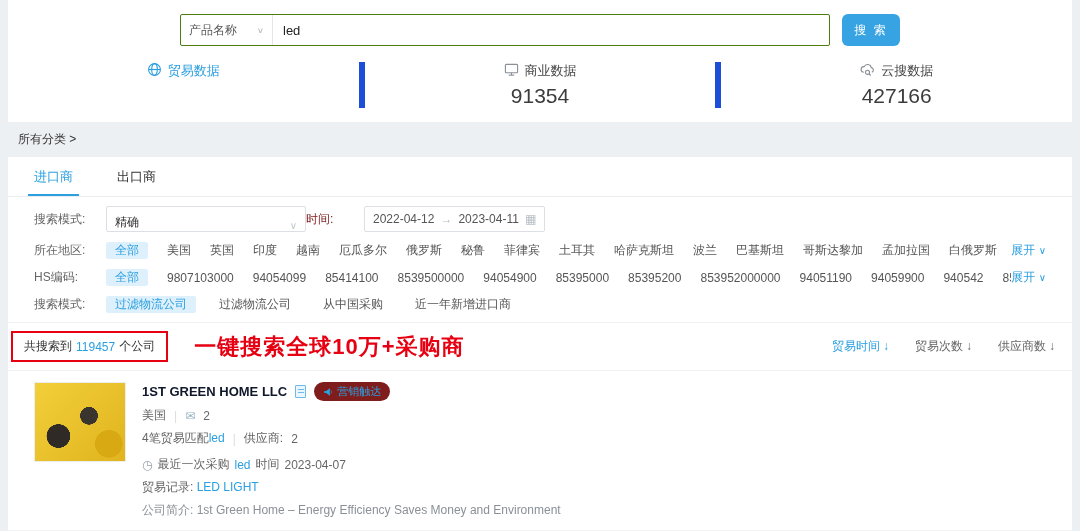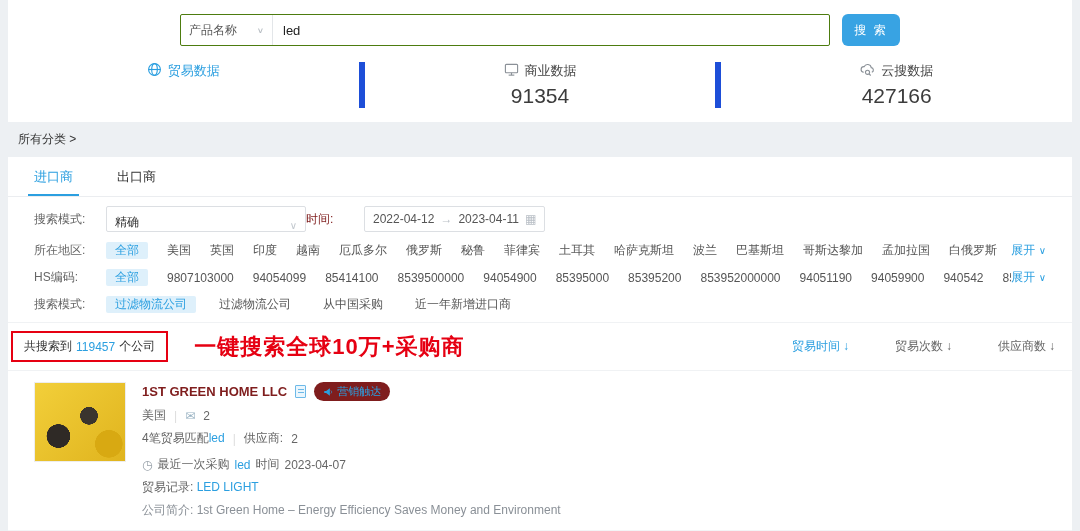--- a/index.html
+++ b/index.html
@@ -48,36 +48,36 @@
   .expand { margin-left:auto; color:#2b9fe0; cursor:pointer; white-space:nowrap; }
   .expand .chev { font-size:10px; }
   .fitems { display:flex; align-items:center; overflow:hidden; flex:1; }
   .timegap { width:58px; flex:none; padding-right:10px; color:#7f1d1d; }
 
   
   .rhead { display:flex; align-items:center; padding:8px 3px; border-top:1px solid #f0f2f4; border-bottom:1px solid #f0f2f4; }
   .count-box { border:2px solid #e60012; padding:5px 11px; display:flex; gap:4px; align-items:center; color:#333; }
   .count-box .blue { color:#2b9fe0; }
   .promo { margin-left:26px; color:#e60012; font-size:22px; font-weight:bold; letter-spacing:1px; }
-  .sorts { margin-left:auto; display:flex; gap:46px; padding-right:14px; }
+  .sorts { margin-left:auto; display:flex; gap:26px; padding-right:14px; }
   .sort { color:#666; cursor:pointer; }
   .sort .arr { margin-left:3px; }
   .sort.active { color:#2b9fe0; }
 
   
   .card { display:flex; gap:16px; padding:11px 26px; border-bottom:1px solid #f3f4f6; }
   .thumb { width:92px; height:80px; border:1px solid #ededed; flex:none; display:flex; align-items:center; justify-content:center; overflow:hidden; }
   .thumb-photo .thumb { background:
       radial-gradient(circle 12px at 26% 68%, #2f2a26 97%, transparent),
       radial-gradient(circle 9px at 60% 42%, #3a342e 97%, transparent),
       radial-gradient(circle 14px at 82% 78%, #d8a912 97%, transparent),
       linear-gradient(135deg,#f2cf3a,#e0b41e); }
   .card-body { flex:1; min-width:0; }
   .trow { display:flex; align-items:center; gap:8px; }
-  .cname { font-size:13px; font-weight:bold; color:#7f1d1d; cursor:pointer; }
+  .cname { font-size:13px; font-weight:bold; color:#0f172a; cursor:pointer; }
   .copy-ic { width:11px; height:13px; border:1px solid #6db9e8; border-radius:1px; position:relative; cursor:pointer; background:#eaf6fd; }
   .copy-ic::after { content:""; position:absolute; left:2px; top:3px; width:6px; height:1px; background:#6db9e8; box-shadow:0 3px 0 #6db9e8; }
   .badge { background:#7f1d1d; color:#2b9fe0; border-radius:10px; padding:2px 9px; font-size:11px; display:inline-flex; align-items:center; gap:4px; cursor:pointer; }
   .badge svg { width:10px; height:10px; fill:#2b9fe0; }
   .meta, .match { color:#666; margin-top:6px; display:flex; align-items:center; gap:8px; }
   .sep { color:#ddd; }
   .mail { color:#9ab3c3; }
   .kw { color:#2b9fe0; }
   .trow2 { margin-top:9px; color:#666; display:flex; align-items:center; gap:5px; }
   .clock { color:#9aa3ab; font-size:12px; }

